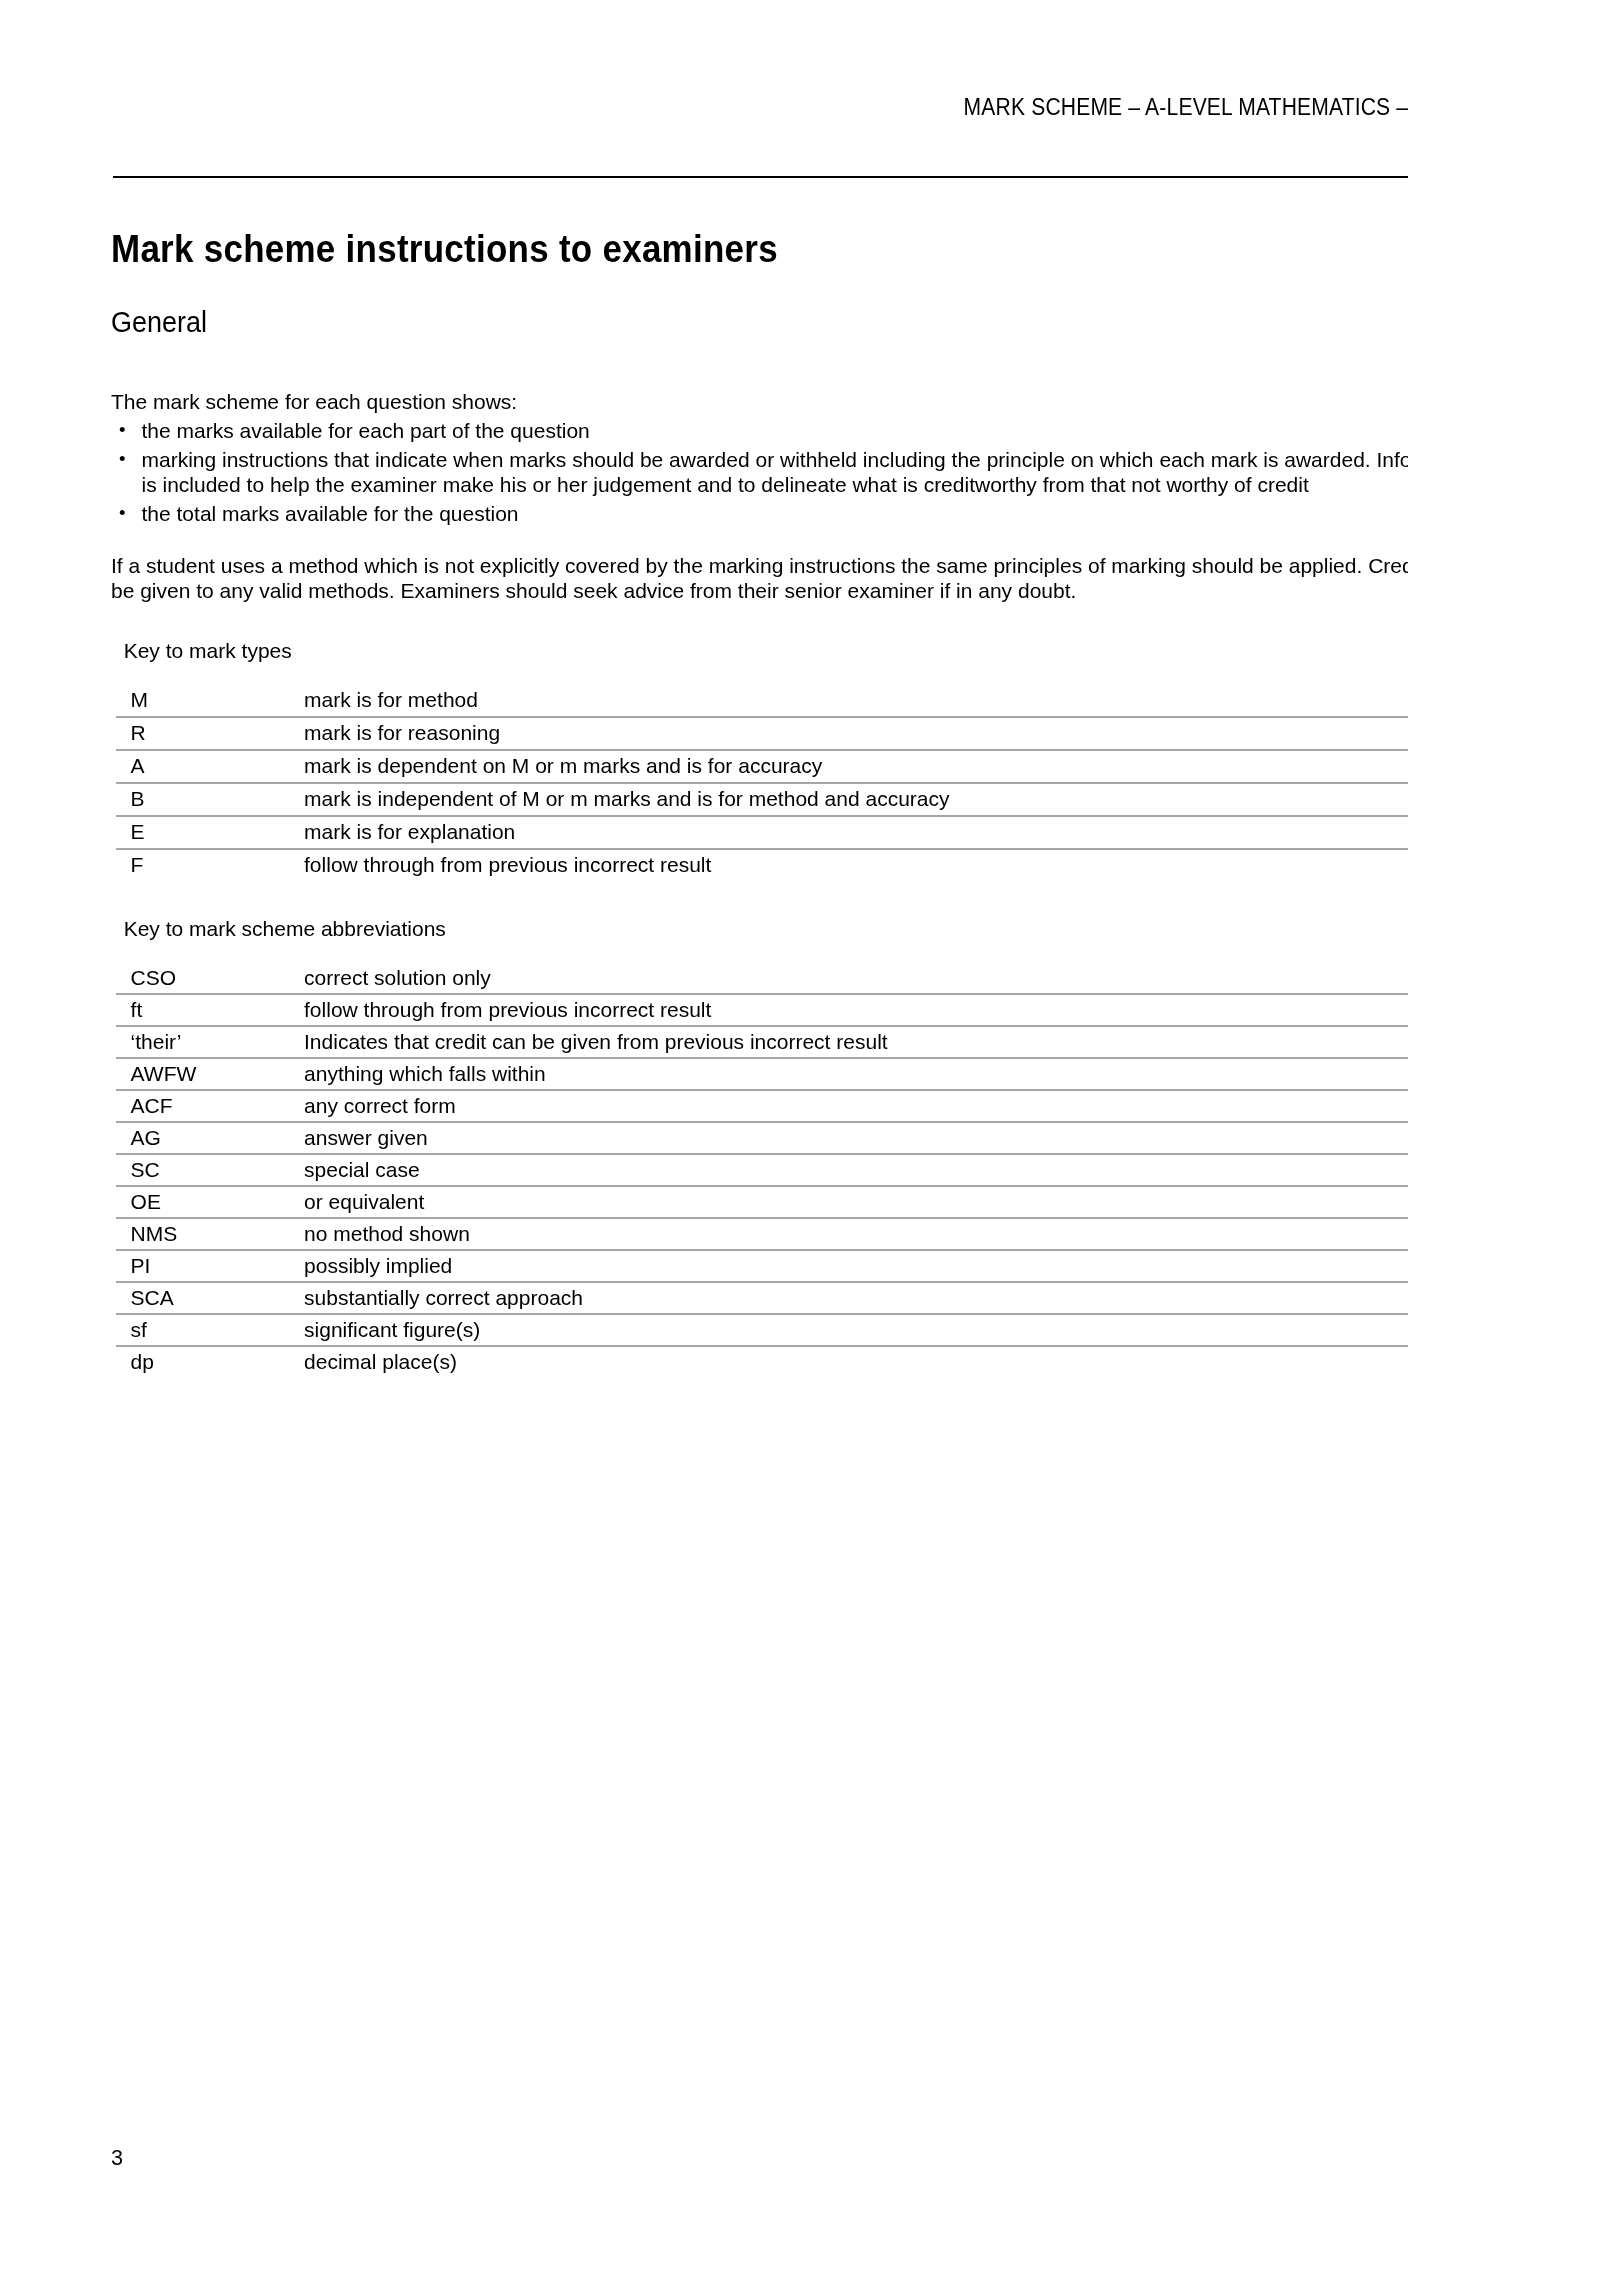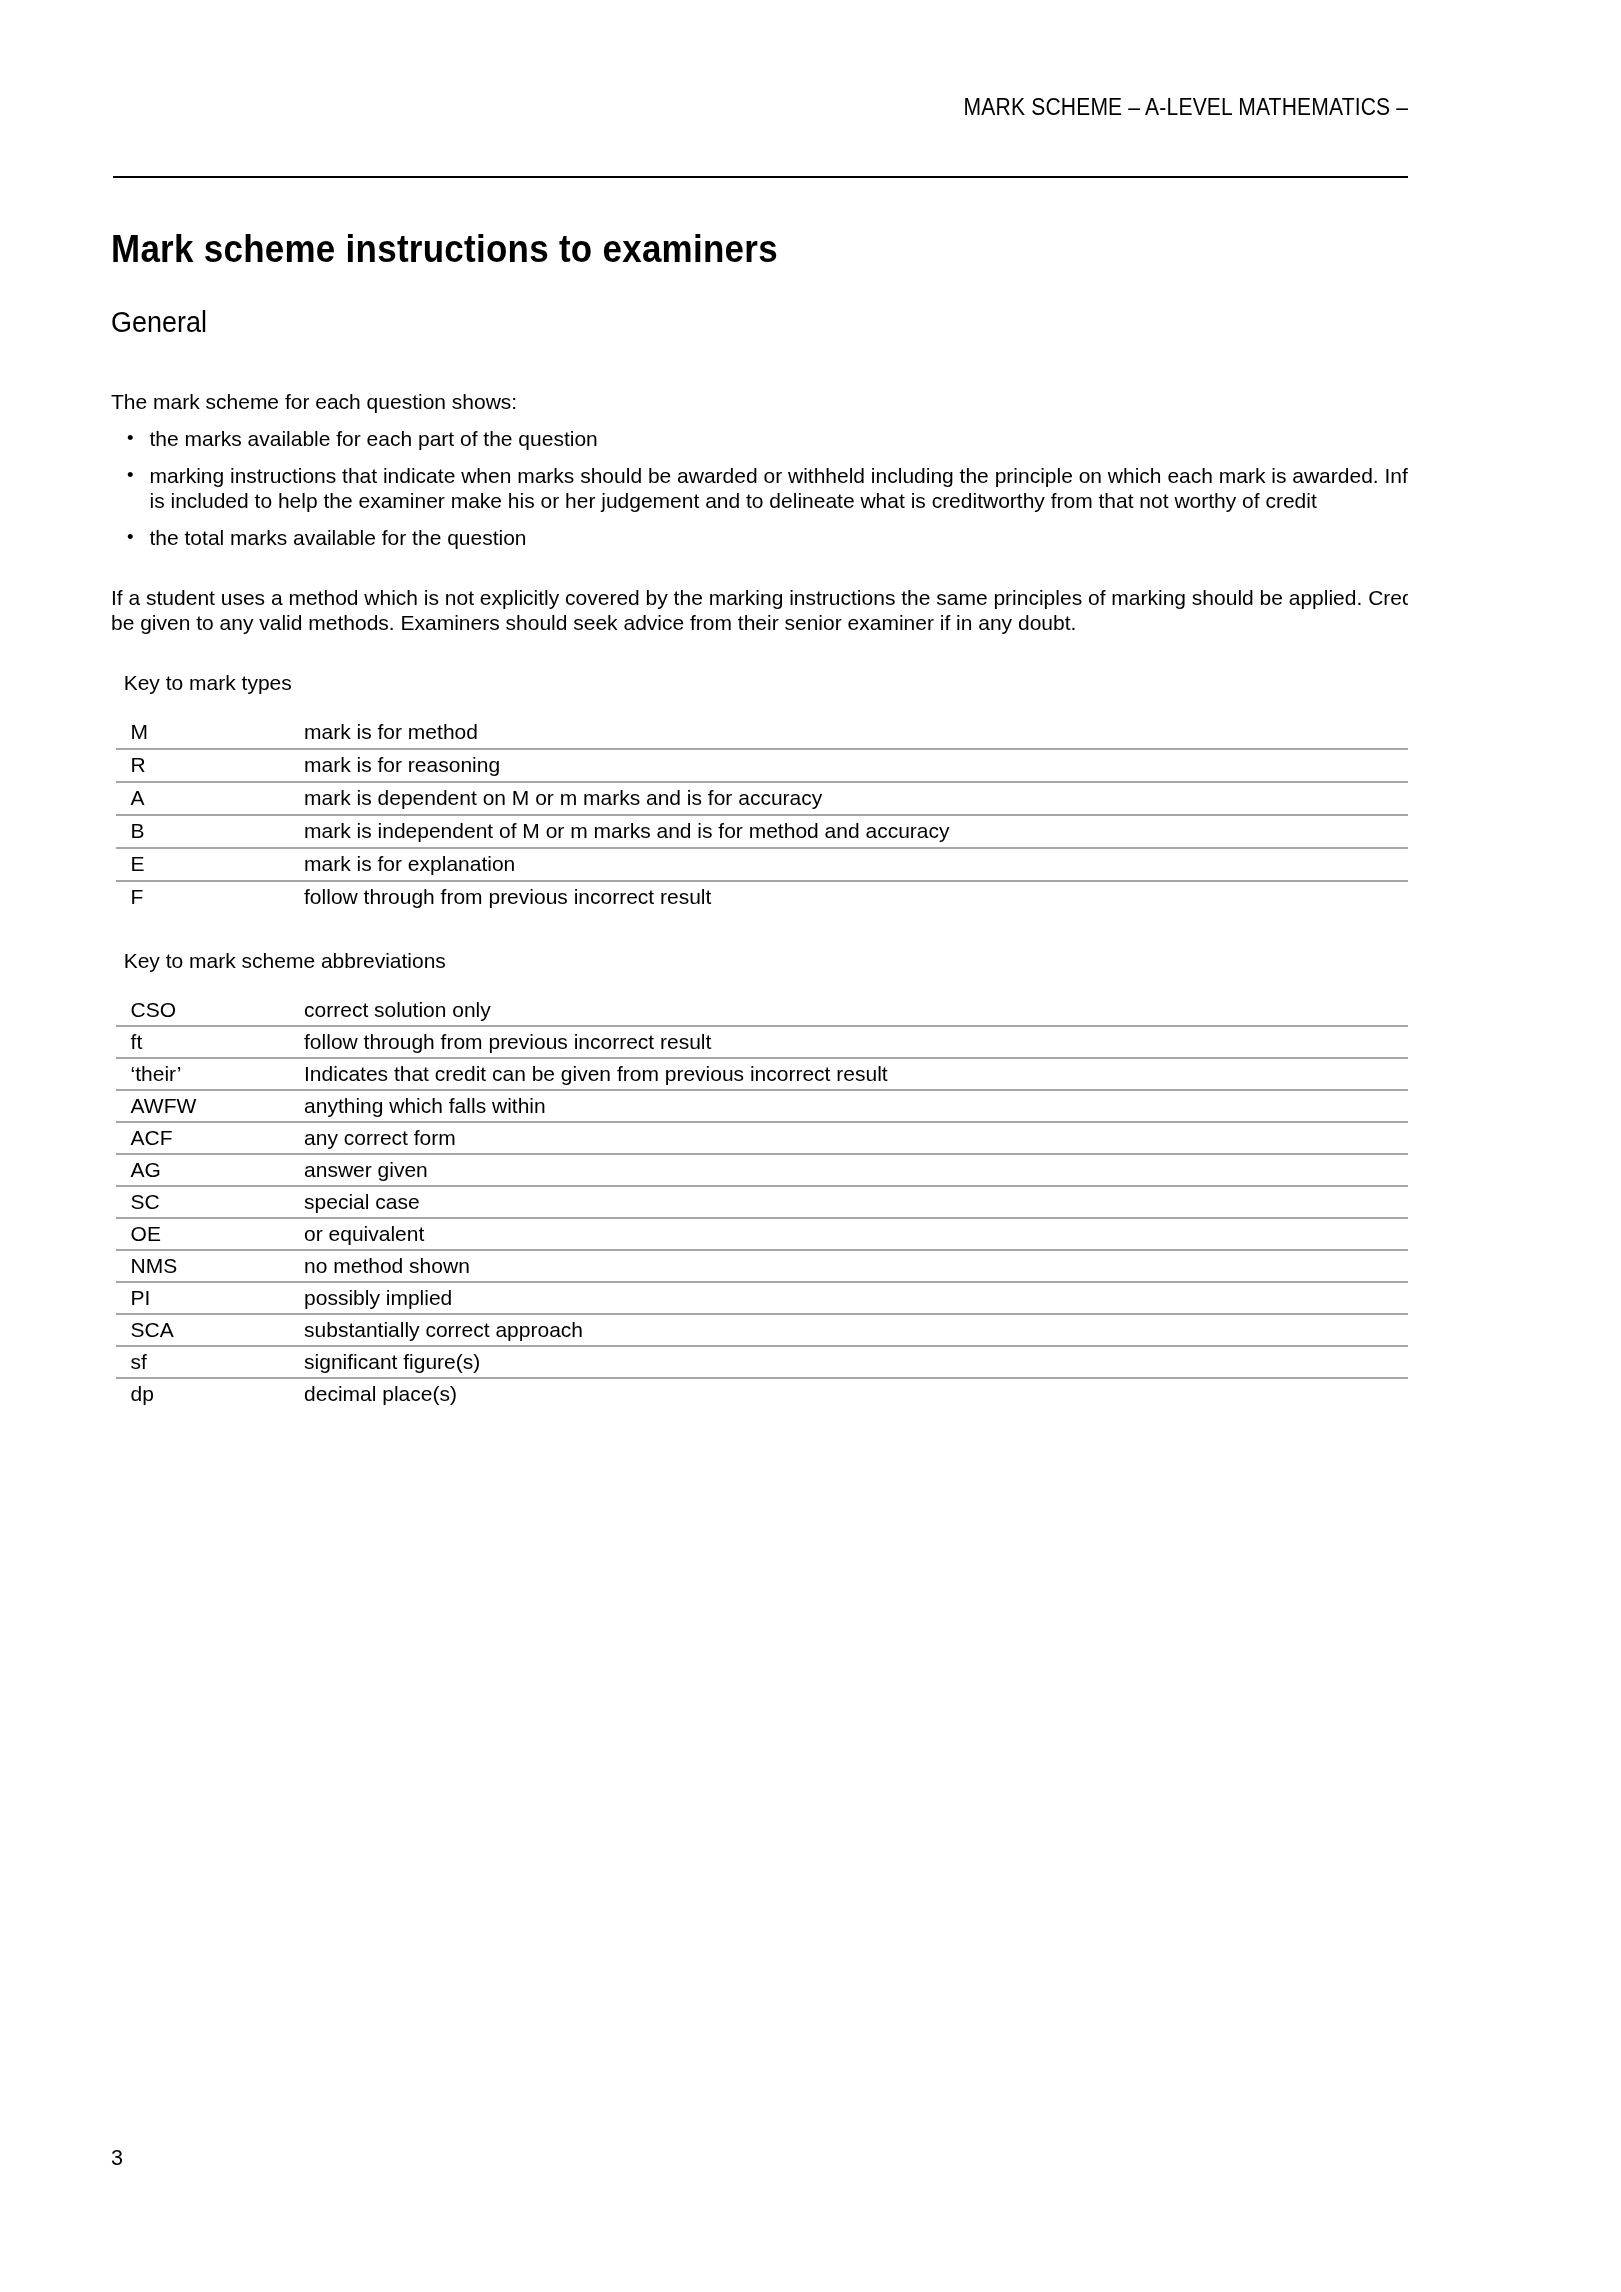--- a/index.html
+++ b/index.html
@@ -93,21 +93,21 @@
   ul.bullets {
     margin: 0;
     padding: 0;
     list-style: none;
   }
   ul.bullets li {
     position: relative;
     padding-left: 26.5px;
     font-size: 21px;
     line-height: 25px;
-    margin: 12px;
+    margin: 4px;
   }
   ul.bullets li::before {
     content: "\2022";
     position: absolute;
     left: 3.9px;
     top: -1px;
     font-size: 18.6px;
     line-height: 25px;
   }
 

